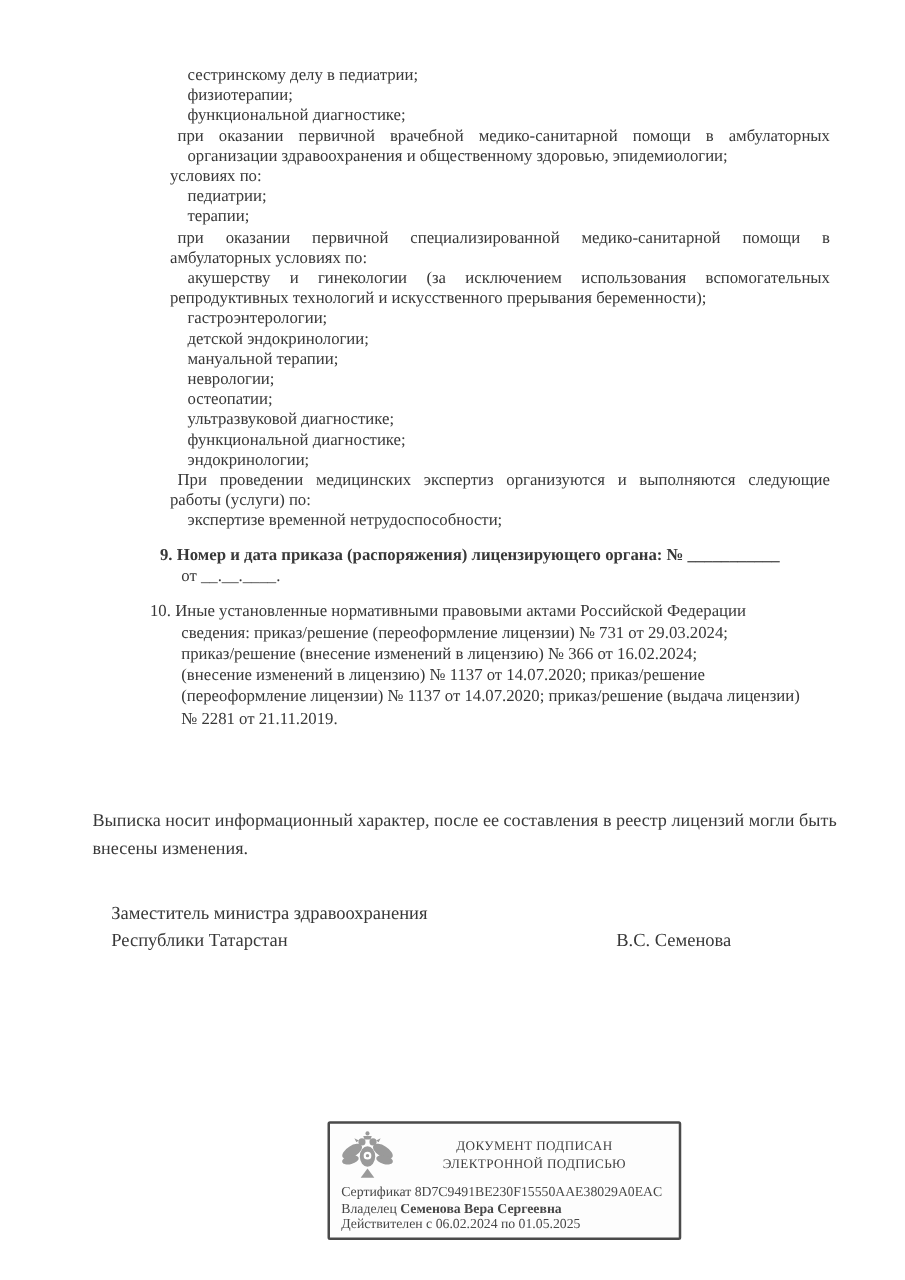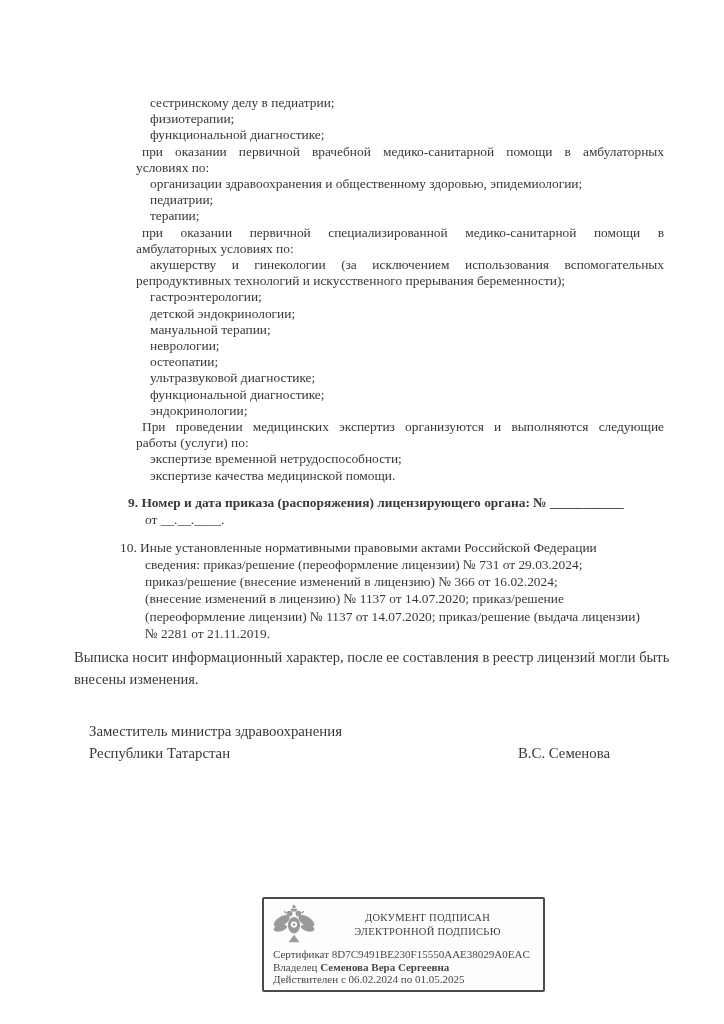--- a/index.html
+++ b/index.html
@@ -2,36 +2,36 @@
 <html><head>
 <meta charset="utf-8">
 <style>
   html,body{margin:0;padding:0;background:#e8e8e8;}
   .page{
     position:relative;width:724px;height:1024px;background:#ffffff;
     font-family:"Liberation Serif","DejaVu Serif",serif;color:#383838;
     overflow:hidden;margin:0 auto;
   }
   
-  .main{position:absolute;left:136px;top:52px;width:528px;font-size:13.4px;line-height:16.2px;margin-top:43px;}
+  .main{position:absolute;left:136px;top:52px;width:528px;font-size:13.4px;line-height:16.2px;}
   .ln{white-space:nowrap;}
   .sub{padding-left:14px;}
   .cont{padding-left:0;}
   .parj{padding-left:6px;white-space:normal;text-align:justify;text-align-last:justify;}
   .subj{padding-left:14px;white-space:normal;text-align:justify;text-align-last:justify;}
   .numbered9{margin-top:10px;line-height:17px;}
   .numbered10{margin-top:11px;line-height:17.2px;}
   .hang9{padding-left:9px;text-indent:-17px;font-weight:bold;}
   .hang10{padding-left:9px;text-indent:-25px;}
   .ind{padding-left:9px;}
   
   .note{position:absolute;left:74px;top:647px;width:572px;font-size:14.5px;line-height:21.5px;}
   .sig{position:absolute;left:89px;top:721px;width:572px;font-size:14.8px;line-height:21.8px;}
   .sig-row2{display:flex;justify-content:space-between;}
-  .sig-name{margin-right:51px;}
+  .sig-name{margin-right:76px;}
   
   .stamp{
     position:absolute;left:262px;top:897px;width:283px;height:95px;
     border:2px solid #4a4a4a;border-radius:2px;box-sizing:border-box;
     background:#fdfdfd;color:#454545;
   }
   .stamp-head{display:flex;align-items:center;padding:5px 8px 1px 8px;}
   .emblem{width:44px;height:41px;flex:none;margin-right:4px;}
   .stamp-title{flex:1;text-align:center;font-size:10.5px;line-height:13.5px;letter-spacing:0.3px;color:#3f3f3f;}
   .stamp-line{padding-left:9px;font-size:11px;line-height:12.6px;white-space:nowrap;color:#474747;}
@@ -41,40 +41,39 @@
 </head>
 <body>
 
 <div class="page">
 
   <main class="main">
     <div class="ln sub">сестринскому делу в педиатрии;</div>
     <div class="ln sub">физиотерапии;</div>
     <div class="ln sub">функциональной диагностике;</div>
     <div class="ln parj">при оказании первичной врачебной медико-санитарной помощи в амбулаторных</div>
+    <div class="ln sub">организации здравоохранения и общественному здоровью, эпидемиологии;</div>
     <div class="ln cont">условиях по:</div>
-    <div class="ln sub">организации здравоохранения и общественному здоровью, эпидемиологии;</div>
     <div class="ln sub">педиатрии;</div>
     <div class="ln sub">терапии;</div>
     <div class="ln parj">при оказании первичной специализированной медико-санитарной помощи в</div>
     <div class="ln cont">амбулаторных условиях по:</div>
     <div class="ln subj">акушерству и гинекологии (за исключением использования вспомогательных</div>
     <div class="ln cont">репродуктивных технологий и искусственного прерывания беременности);</div>
     <div class="ln sub">гастроэнтерологии;</div>
     <div class="ln sub">детской эндокринологии;</div>
     <div class="ln sub">мануальной терапии;</div>
     <div class="ln sub">неврологии;</div>
     <div class="ln sub">остеопатии;</div>
     <div class="ln sub">ультразвуковой диагностике;</div>
     <div class="ln sub">функциональной диагностике;</div>
     <div class="ln sub">эндокринологии;</div>
     <div class="ln parj">При проведении медицинских экспертиз организуются и выполняются следующие</div>
     <div class="ln cont">работы (услуги) по:</div>
     <div class="ln sub">экспертизе временной нетрудоспособности;</div>
-    <div class="ln sub">экспертизе качества медицинской помощи.</div>
 
     <section class="numbered9">
       <div class="ln hang9"><span class="num">9.</span> <span>Номер и дата приказа (распоряжения) лицензирующего органа: № ___________</span></div>
       <div class="ln ind">от __.__.____.</div>
     </section>
 
     <section class="numbered10">
       <div class="ln hang10"><span class="num">10.</span> <span>Иные установленные нормативными правовыми актами Российской Федерации</span></div>
       <div class="ln ind">сведения: приказ/решение (переоформление лицензии) № 731 от 29.03.2024;</div>
       <div class="ln ind">приказ/решение (внесение изменений в лицензию) № 366 от 16.02.2024;</div>

